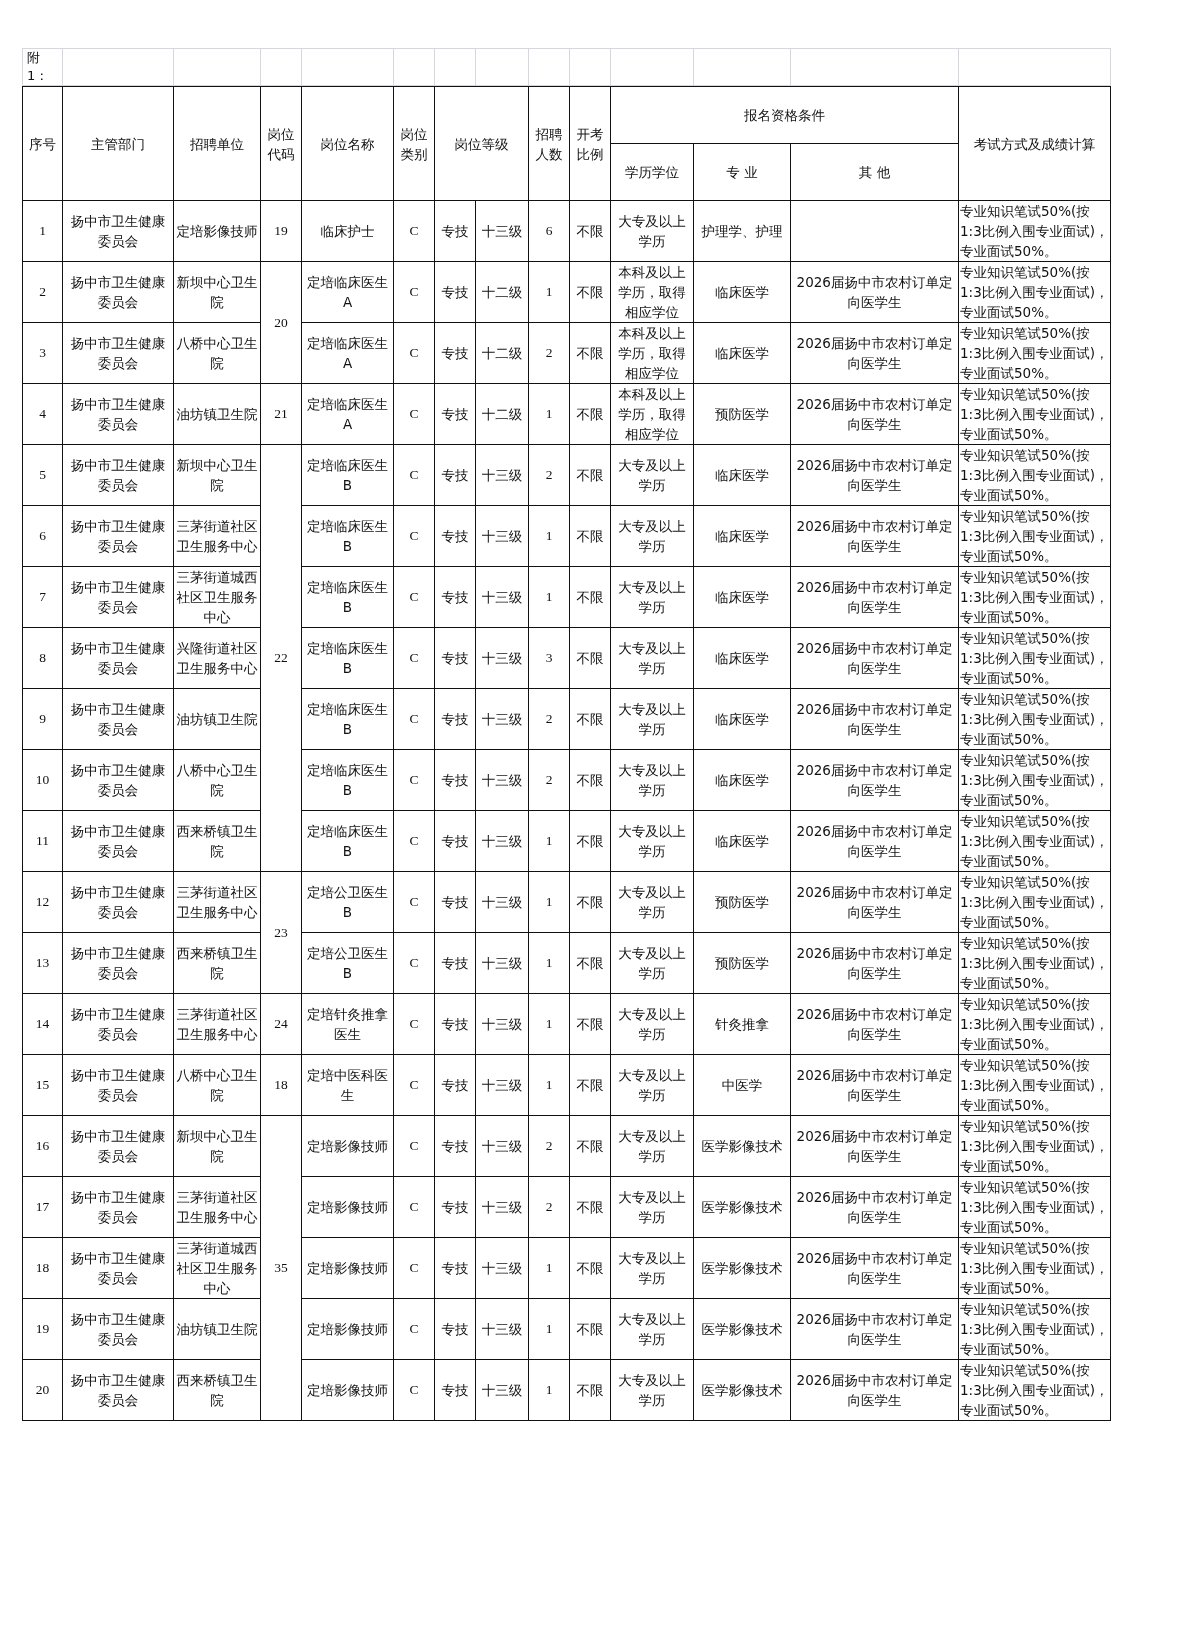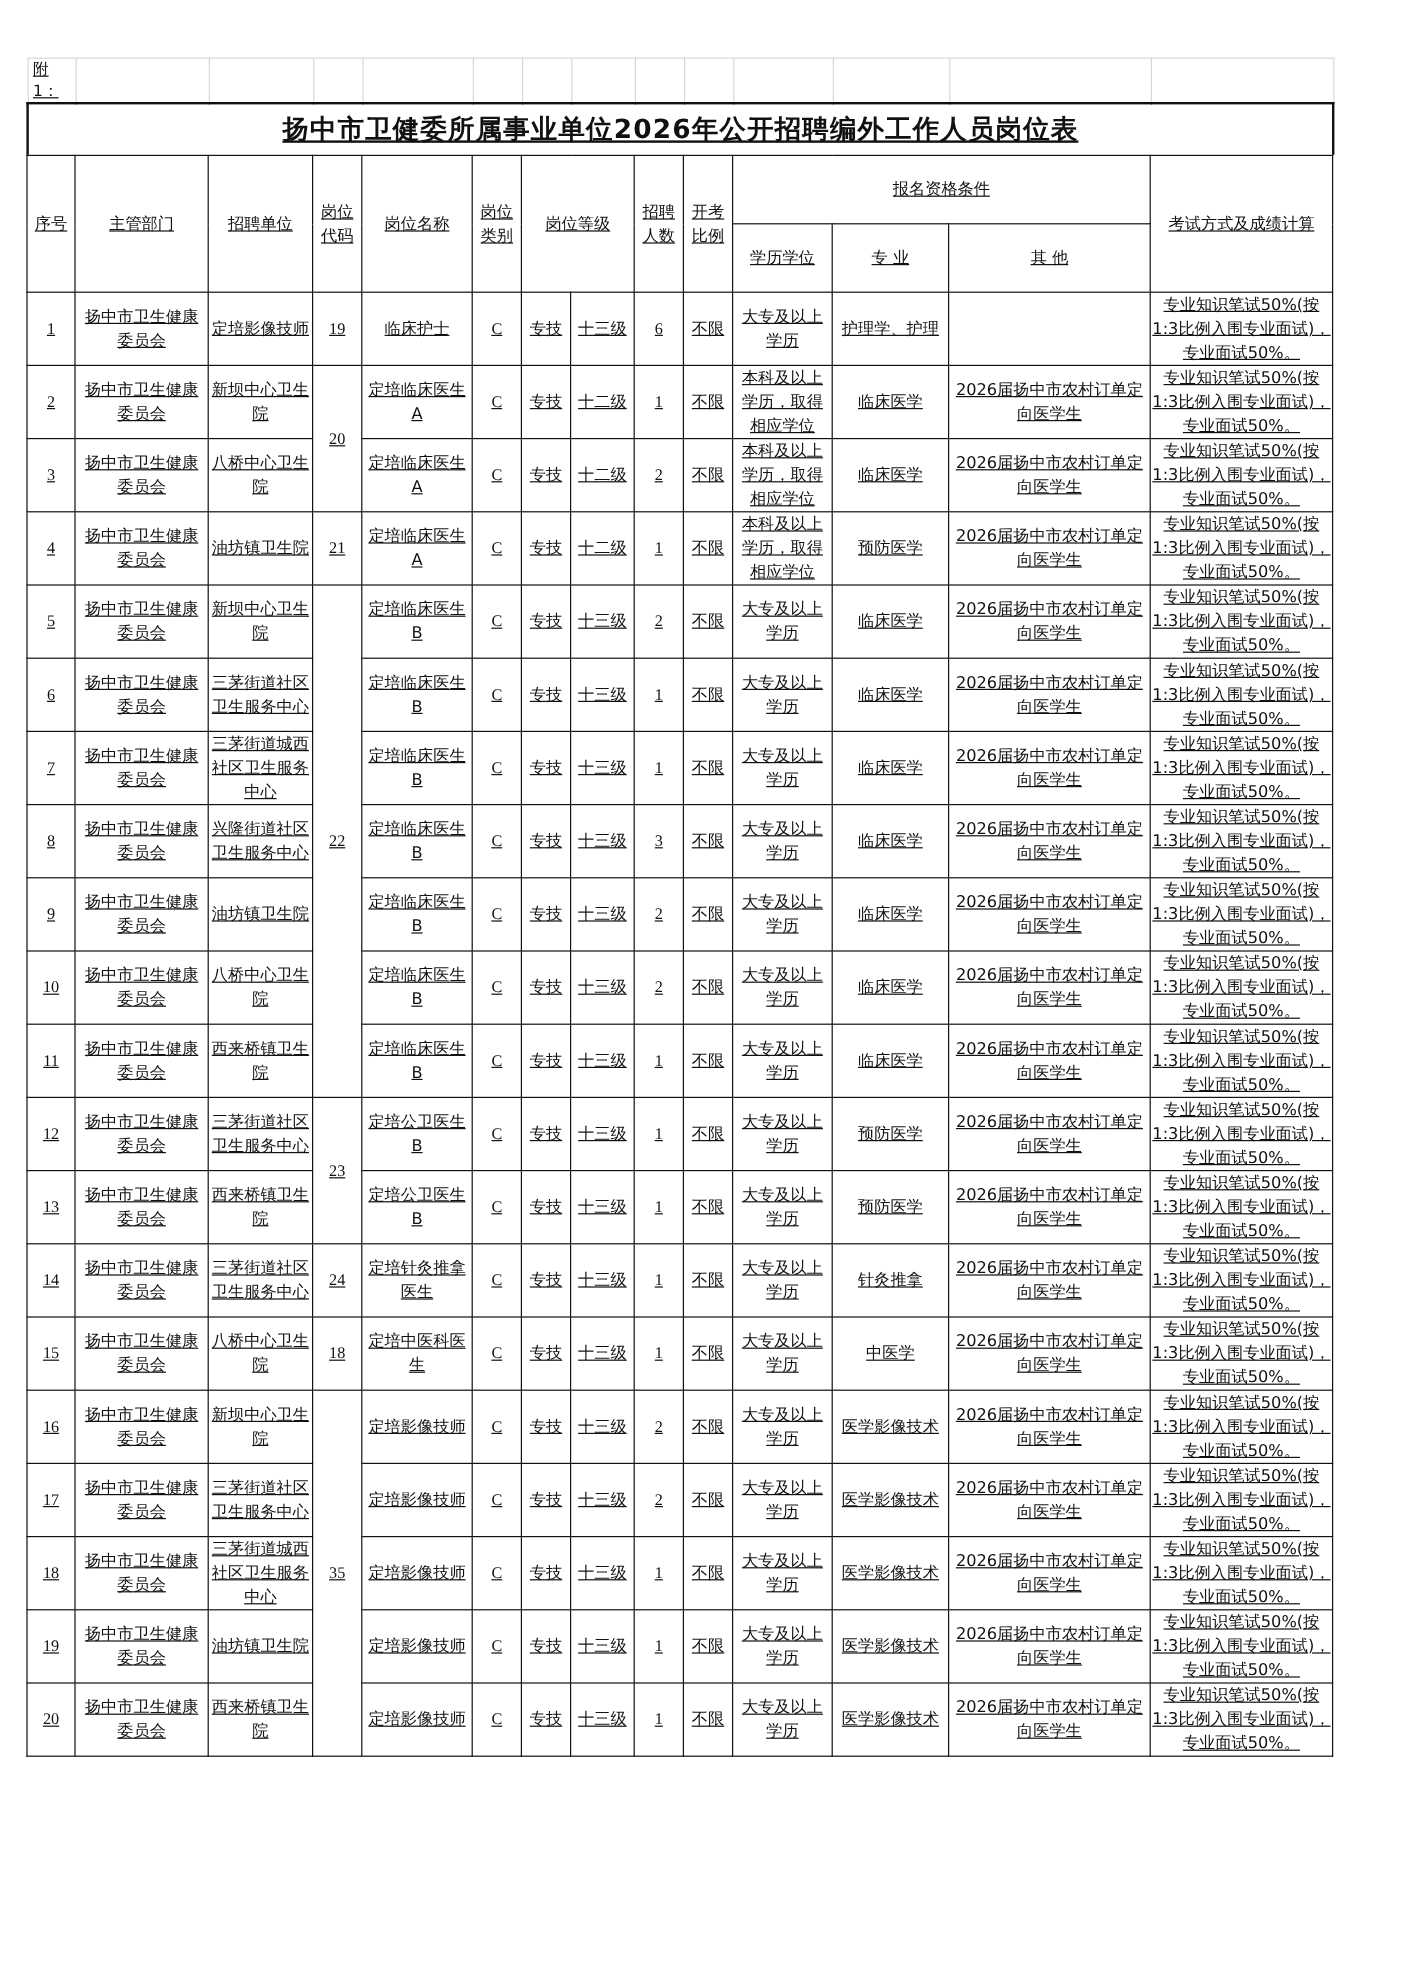--- a/index.html
+++ b/index.html
@@ -1,28 +1,28 @@
 <!DOCTYPE html>
 <html><head>
 <meta charset="utf-8">
 <style>
   html, body { margin:0; padding:0; background:#ffffff; }
   body { width:1179px; height:1638px; position:relative; font-family:"Liberation Serif","DejaVu Serif",serif; color:#111; }
-  .sheet { position:absolute; left:22px; top:48px; width:1088px;text-decoration:underline; }
+  .sheet { position:absolute; left:22px; top:48px; width:1088px; }
   table { border-collapse:collapse; table-layout:fixed; width:1088px; }
   td, th { padding:0 2px; text-align:center; vertical-align:middle; font-weight:normal; overflow:hidden; }
   .cjk { font-family:"DejaVu Sans","Liberation Sans",sans-serif; }
   .attach-row td { height:22px; border:1px solid #d6d6de; font-size:13px; }
   .attach-row td.first { text-align:left; padding-left:4px; }
   .title-row td { height:42px; border:2px solid #111; border-bottom:none; font-size:22px; font-weight:bold; letter-spacing:1px; }
   .grid th, .grid td { border:1.5px solid #111; font-size:13.5px; line-height:20px; }
   .hdr1 th { height:56px; }
   .hdr2 th { height:56px; }
   .grid tbody td { height:60px; }
-  .exam { font-size:12.5px; line-height:20px; text-align:center; padding:0 1px; }
+  .exam { font-size:12.5px; line-height:20px; text-align:left; padding:0 1px; }
   .num { font-family:"Liberation Serif","DejaVu Serif",serif; }
 </style>
 </head>
 <body>
 
 <div class="sheet">
   <table>
     <colgroup>
       <col style="width:40px">
         <col style="width:111px">
@@ -48,23 +48,20 @@
           <td></td>
           <td></td>
           <td></td>
           <td></td>
           <td></td>
           <td></td>
           <td></td>
           <td></td>
           <td></td>
           <td></td>
-    </tr>
-    <tr class="title-row">
-      <td colspan="14" class="cjk">扬中市卫健委所属事业单位2026年公开招聘编外工作人员岗位表</td>
     </tr>
   </tbody>
     </table>
   <table class="grid cjk">
     <colgroup>
       <col style="width:40px">
         <col style="width:111px">
         <col style="width:87px">
         <col style="width:41px">
       <col style="width:92px">

